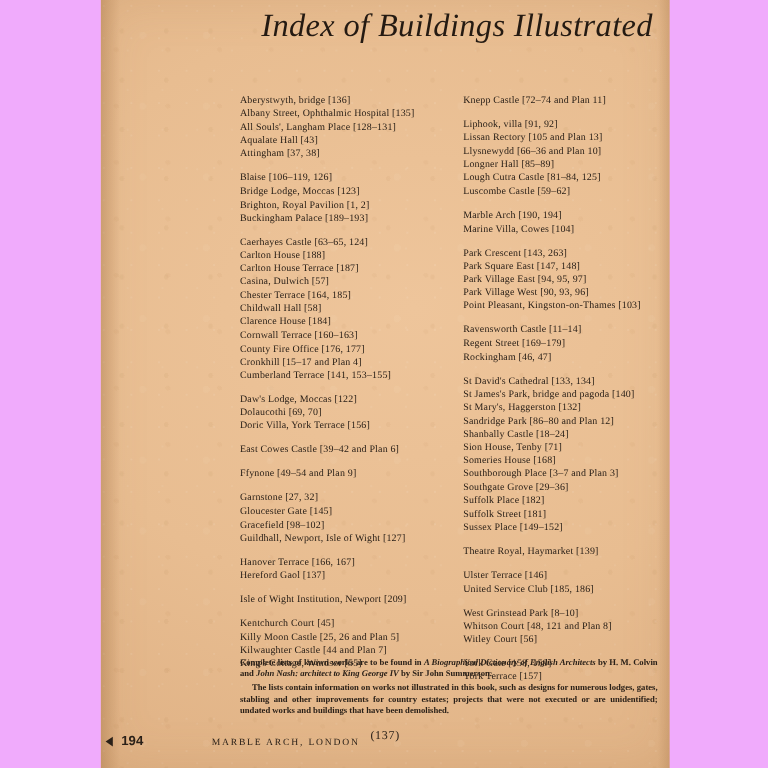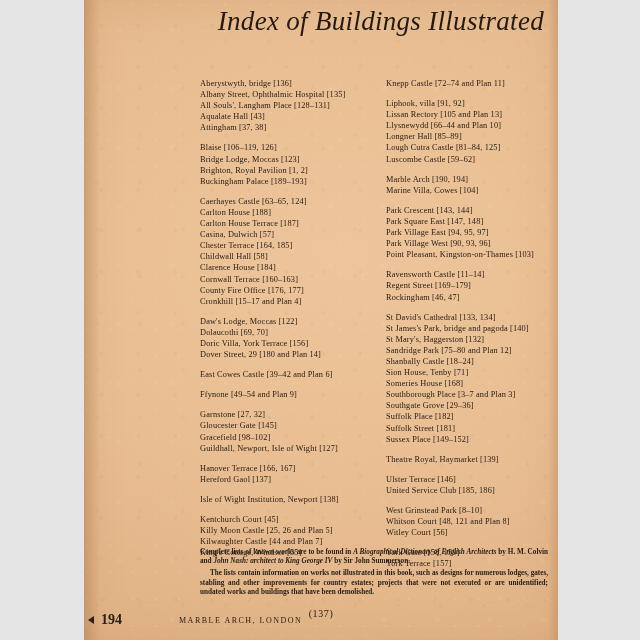--- a/index.html
+++ b/index.html
@@ -8,21 +8,21 @@
     width: 640px;
     height: 640px;
     overflow: hidden;
     background: #ffffff;
   }
 
   #page-root {
     position: relative;
     width: 640px;
     height: 640px;
-    background: #e5e5e5;
+    background: #f0abfc;
     font-family: "Liberation Serif", "DejaVu Serif", serif;
   }
 
   
   .paper {
     position: absolute;
     left: 84px;
     top: 0px;
     width: 474px;
     height: 640px;
@@ -155,22 +155,22 @@
   .caption-arrow {
     display: inline-block;
     width: 0;
     height: 0;
     border-top: 4.5px solid transparent;
     border-bottom: 4.5px solid transparent;
     border-right: 6px solid #2a2018;
   }
 
   .caption-number {
-    font-family: Liberation Serif, serif;
-    font-size: 14px;
+    font-family: Liberation Sans, sans-serif;
+    font-size: 11px;
     font-weight: bold;
     color: #2a2018;
   }
 
   .caption-text {
     font-family: "Liberation Serif", "DejaVu Serif", serif;
     font-size: 8px;
     letter-spacing: 1.5px;
     color: #2a2018;
     margin-left: 14px;
@@ -208,86 +208,86 @@
             <div class="entry">Caerhayes Castle [63–65, 124]</div>
             <div class="entry">Carlton House [188]</div>
             <div class="entry">Carlton House Terrace [187]</div>
             <div class="entry">Casina, Dulwich [57]</div>
             <div class="entry">Chester Terrace [164, 185]</div>
             <div class="entry">Childwall Hall [58]</div>
             <div class="entry">Clarence House [184]</div>
             <div class="entry">Cornwall Terrace [160–163]</div>
             <div class="entry">County Fire Office [176, 177]</div>
             <div class="entry">Cronkhill [15–17 and Plan 4]</div>
+            <div class="entry">Cumberland Terrace [141, 153–155]</div>
           </div>
           <div class="group">
             <div class="entry">Daw's Lodge, Moccas [122]</div>
             <div class="entry">Dolaucothi [69, 70]</div>
             <div class="entry">Doric Villa, York Terrace [156]</div>
-            <div class="entry">Dover Street, 29 [180 and Plan 14]</div>
           </div>
           <div class="group">
             <div class="entry">East Cowes Castle [39–42 and Plan 6]</div>
           </div>
           <div class="group">
             <div class="entry">Ffynone [49–54 and Plan 9]</div>
           </div>
           <div class="group">
             <div class="entry">Garnstone [27, 32]</div>
             <div class="entry">Gloucester Gate [145]</div>
             <div class="entry">Gracefield [98–102]</div>
             <div class="entry">Guildhall, Newport, Isle of Wight [127]</div>
           </div>
           <div class="group">
             <div class="entry">Hanover Terrace [166, 167]</div>
             <div class="entry">Hereford Gaol [137]</div>
           </div>
           <div class="group">
-            <div class="entry">Isle of Wight Institution, Newport [138]</div>
+            <div class="entry">Isle of Wight Institution, Newport [209]</div>
           </div>
           <div class="group">
             <div class="entry">Kentchurch Court [45]</div>
             <div class="entry">Killy Moon Castle [25, 26 and Plan 5]</div>
             <div class="entry">Kilwaughter Castle [44 and Plan 7]</div>
             <div class="entry">King's Cottage, Windsor [55]</div>
           </div>
         </div>
       <div class="col" id="right-col">
           <div class="group">
             <div class="entry">Knepp Castle [72–74 and Plan 11]</div>
           </div>
           <div class="group">
             <div class="entry">Liphook, villa [91, 92]</div>
             <div class="entry">Lissan Rectory [105 and Plan 13]</div>
-            <div class="entry">Llysnewydd [66–44 and Plan 10]</div>
+            <div class="entry">Llysnewydd [66–36 and Plan 10]</div>
             <div class="entry">Longner Hall [85–89]</div>
             <div class="entry">Lough Cutra Castle [81–84, 125]</div>
             <div class="entry">Luscombe Castle [59–62]</div>
           </div>
           <div class="group">
             <div class="entry">Marble Arch [190, 194]</div>
             <div class="entry">Marine Villa, Cowes [104]</div>
           </div>
           <div class="group">
-            <div class="entry">Park Crescent [143, 144]</div>
+            <div class="entry">Park Crescent [143, 263]</div>
             <div class="entry">Park Square East [147, 148]</div>
             <div class="entry">Park Village East [94, 95, 97]</div>
             <div class="entry">Park Village West [90, 93, 96]</div>
             <div class="entry">Point Pleasant, Kingston-on-Thames [103]</div>
           </div>
           <div class="group">
             <div class="entry">Ravensworth Castle [11–14]</div>
             <div class="entry">Regent Street [169–179]</div>
             <div class="entry">Rockingham [46, 47]</div>
           </div>
           <div class="group">
             <div class="entry">St David's Cathedral [133, 134]</div>
             <div class="entry">St James's Park, bridge and pagoda [140]</div>
             <div class="entry">St Mary's, Haggerston [132]</div>
-            <div class="entry">Sandridge Park [75–80 and Plan 12]</div>
+            <div class="entry">Sandridge Park [86–80 and Plan 12]</div>
             <div class="entry">Shanbally Castle [18–24]</div>
             <div class="entry">Sion House, Tenby [71]</div>
             <div class="entry">Someries House [168]</div>
             <div class="entry">Southborough Place [3–7 and Plan 3]</div>
             <div class="entry">Southgate Grove [29–36]</div>
             <div class="entry">Suffolk Place [182]</div>
             <div class="entry">Suffolk Street [181]</div>
             <div class="entry">Sussex Place [149–152]</div>
           </div>
           <div class="group">

